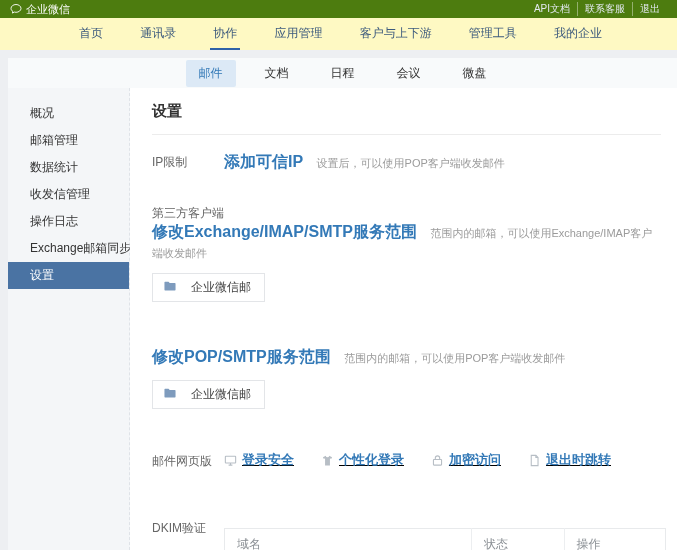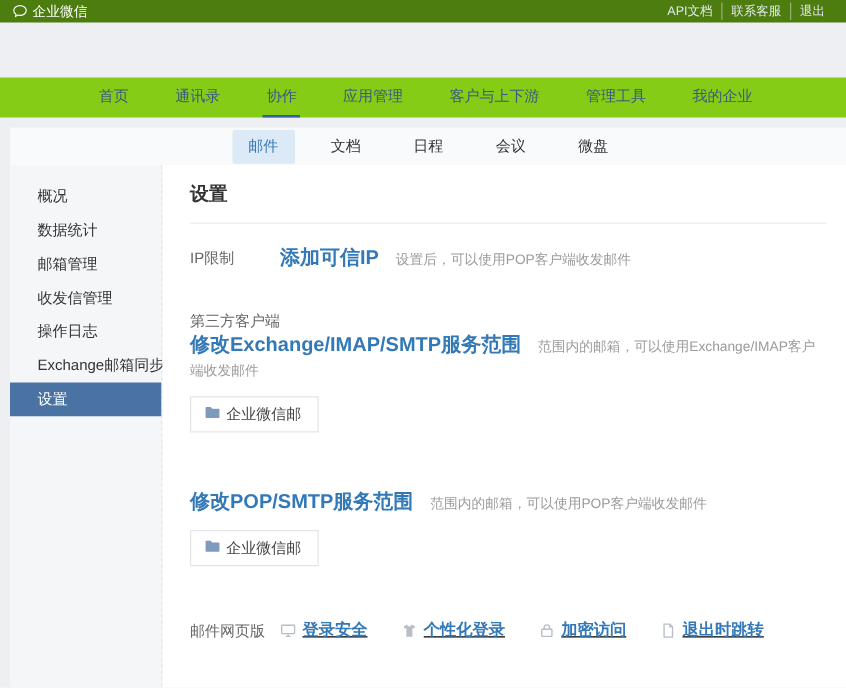--- a/index.html
+++ b/index.html
@@ -9,22 +9,22 @@
   
   .topbar { height:18px; background:#4d7c0f; display:flex; align-items:center;
     padding:0 10px; color:#fff; }
   .logo { display:flex; align-items:center; gap:4px; font-size:11px; color:#fff; }
   .logo svg { display:block; }
   .topbar-right { margin-left:auto; display:flex; align-items:center; font-size:10px; color:#e3e9f0; }
   .topbar-link { cursor:pointer; padding:0 7px; }
   .topbar-link + .topbar-link { border-left:1px solid rgba(255,255,255,.4); }
 
   
-  .mainnav { height:32px; background:#84cc16; display:flex; justify-content:space-between;
-    align-items:stretch; padding:0 72px 0 76px;margin-top:44px; }
+  .mainnav { height:32px; background:#fef9c3; display:flex; justify-content:space-between;
+    align-items:stretch; padding:0 72px 0 76px; }
   .nav-item { font-size:12px; color:#3c5a7d; display:flex; align-items:center;
     border-bottom:2px solid transparent; padding:0 3px; cursor:pointer; }
   .nav-item.active { border-bottom-color:#2f62a8; }
 
   
   .page { margin:8px 0 0 8px; height:492px; display:flex; flex-direction:column; }
   .subtabs { height:30px; background:#f8fafb; display:flex; justify-content:center;
     align-items:center; gap:16px; flex-shrink:0; }
   .subtab { font-size:12px; color:#333; padding:5px 13px; border-radius:2px; cursor:pointer; }
   .subtab.active { background:#dce9f6; color:#3379b7; }
@@ -39,21 +39,21 @@
   .content { flex:1; background:#fff; padding:14px 16px 0 22px; overflow:hidden; }
   .page-title { font-size:15px; font-weight:bold; color:#333;
     padding-bottom:13px; border-bottom:1px solid #ececec; }
 
   .section { display:flex; align-items:flex-start; }
   .sec-label { width:72px; flex-shrink:0; font-size:12px; color:#666; padding-top:2px; }
   .sec-body { flex:1; min-width:0; }
   .blue-link { color:#3379b7; font-size:16px; font-weight:bold; cursor:pointer; }
   .desc { font-size:11px; color:#9b9b9b; margin-left:9px; }
 
-  .chip { display:inline-flex; align-items:center; gap:4px; border:1px solid #e3e5e8;
+  .chip { display:inline-flex; align-items:center; gap:14px; border:1px solid #e3e5e8;
     background:#fff; padding:5px 13px 5px 10px; margin-top:12px; font-size:12px;
     color:#444; cursor:default; }
 
   .web-links { display:flex; gap:27px; align-items:center;text-decoration:underline; }
   .web-link { display:flex; align-items:center; gap:5px; color:#3379b7;
     font-size:13px; font-weight:bold; cursor:pointer; }
   .web-link svg { display:block; }
 
   .dkim-table { width:442px; border:1px solid #e8eaec; border-collapse:collapse;
     margin-top:10px; background:#fff; }
@@ -101,22 +101,22 @@
     <div class="subtab">文档</div>
     <div class="subtab">日程</div>
     <div class="subtab">会议</div>
     <div class="subtab">微盘</div>
   </div>
 
   <div class="body-area">
 
     <div class="sidebar">
       <div class="side-item">概况</div>
+      <div class="side-item">邮箱管理</div>
       <div class="side-item">数据统计</div>
-      <div class="side-item">邮箱管理</div>
       <div class="side-item">收发信管理</div>
       <div class="side-item">操作日志</div>
       <div class="side-item">Exchange邮箱同步</div>
       <div class="side-item active">设置</div>
     </div>
 
     <div class="content">
       <div class="page-title">设置</div>
 
       <div class="section mt17">

